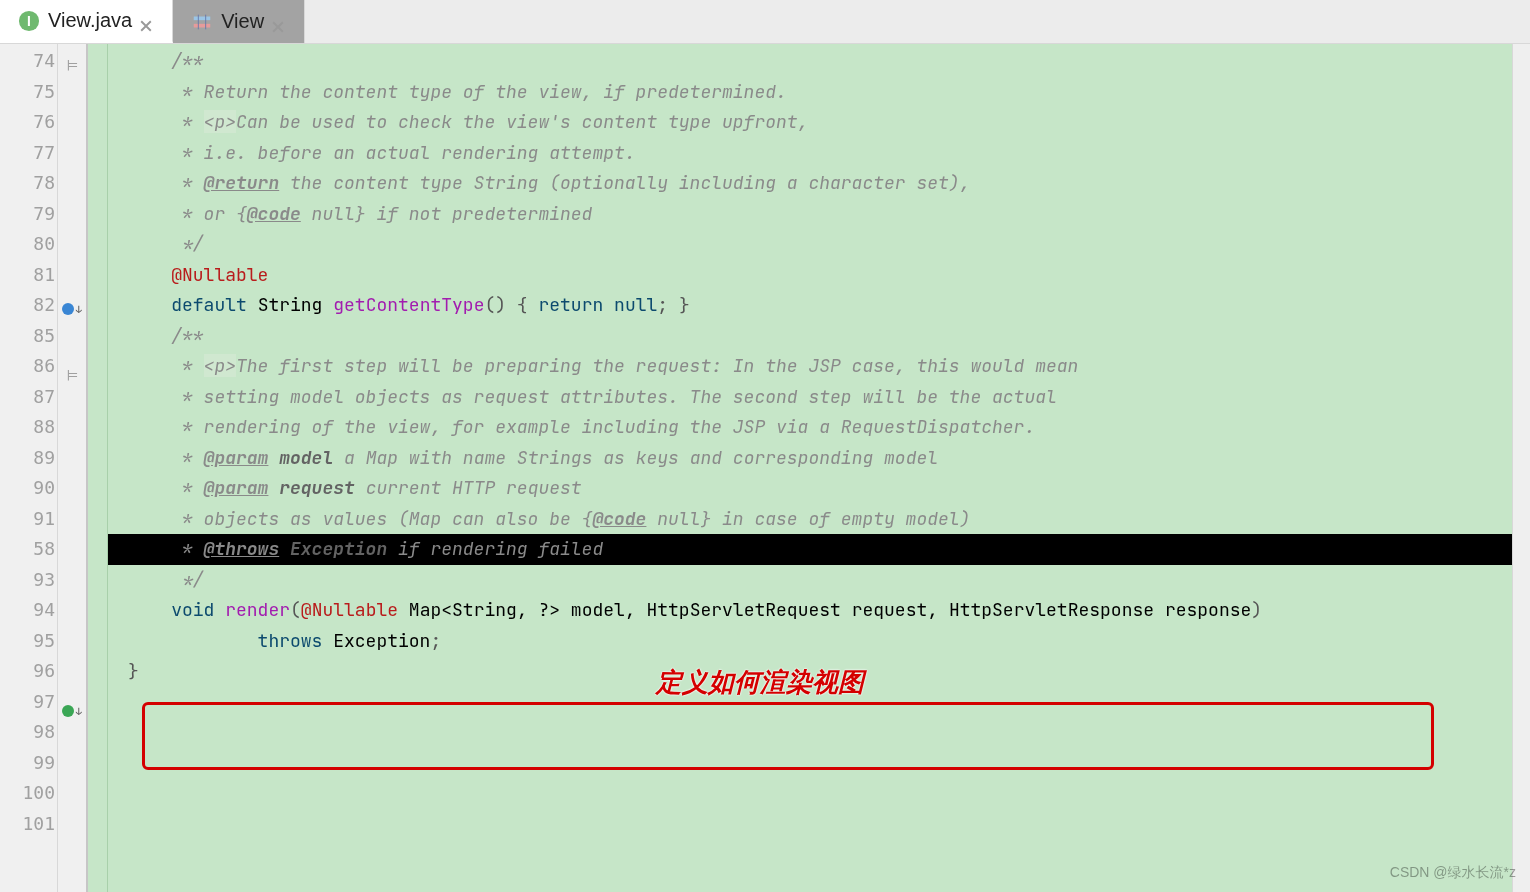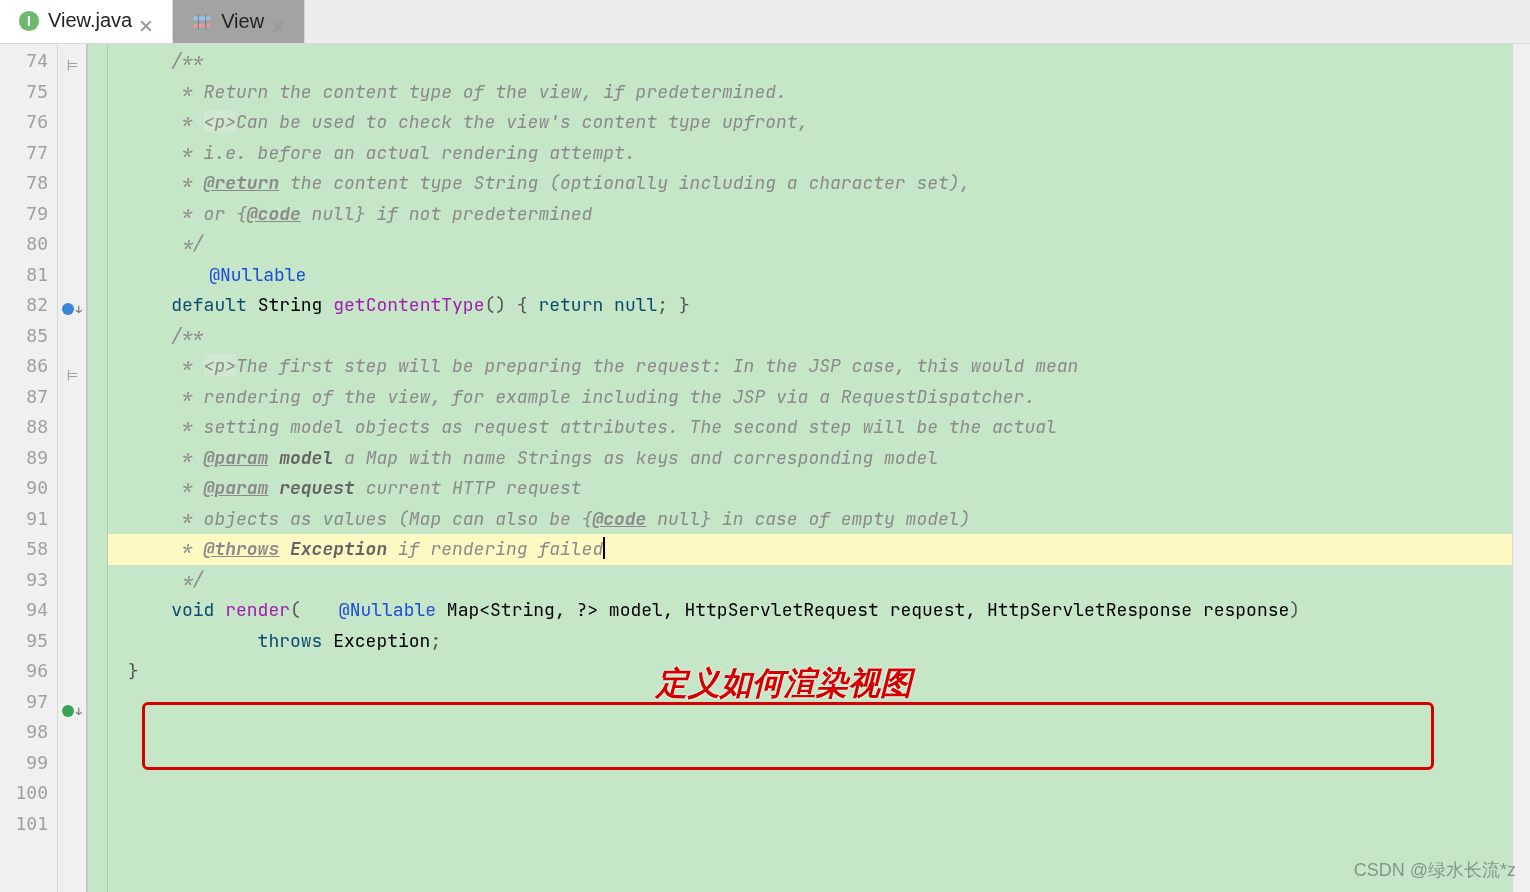--- a/index.html
+++ b/index.html
@@ -3,37 +3,37 @@
 <meta charset="utf-8">
 <style>
   * { margin: 0; padding: 0; box-sizing: border-box; }
   html, body { width: 1530px; height: 892px; font-family: 'JetBrains Mono', 'Consolas', monospace; background: #f7f7f7; overflow: hidden; }
   .tabs { display: flex; height: 44px; border-bottom: 1px solid #d8d8d8; background: #ececec; }
   .tab { display: flex; align-items: center; gap: 8px; padding: 0 18px; border-right: 1px solid #d8d8d8; background: #a3a3a3; cursor: pointer; user-select: none; font-size: 20px; font-family: sans-serif; color: #222; }
   .tab.active { background: #ffffff; border-bottom: 2px solid #fff; }
   .tab .icon { width: 22px; height: 22px; display: flex; align-items: center; justify-content: center; }
   .tab .close { width: 14px; height: 14px; color: #888; }
   .editor { display: flex; height: 848px; background: #c6e6c8; }
-  .gutter { width: 58px; background: #f0f0f0; border-right: 1px solid #d8d8d8; text-align: right; padding-right: 9px; font-size: 18px; color: #a0a0a0; line-height: 30.5px; padding-top: 2px; font-family: 'Menlo', monospace; user-select: none; }
+  .gutter { width: 58px; background: #f0f0f0; border-right: 1px solid #d8d8d8; text-align: right; padding-right: 2px; font-size: 18px; color: #a0a0a0; line-height: 30.5px; padding-top: 2px; font-family: 'Menlo', monospace; user-select: none; }
   .gutter-marks { width: 30px; background: #f0f0f0; border-right: 2px solid #c6c6c6; line-height: 30.5px; padding-top: 2px; font-size: 14px; text-align: center; color: #888; user-select: none; }
   .fold { width: 20px; background: #c6e6c8; border-right: 1px solid #a8d0aa; }
   .code { flex: 1; font-size: 18px; line-height: 30.5px; padding-top: 2px; position: relative; overflow: hidden; }
   .line { white-space: pre; padding-left: 20px; }
-  .line.hl { background: #fef9c3; margin-left: -18px; padding-left: 38px; }
+  .line.hl { background: #000000; margin-left: -18px; padding-left: 38px; }
   .c  { color: #8a8a8a; font-style: italic; }  
   .ct { color: #8a8a8a; font-style: italic; font-weight: bold; text-decoration: underline; } 
   .cb { color: #636363; font-style: italic; font-weight: bold; } 
   .kw { color: #0c4a6e; font-weight: 400; }  
-  .an { color: #1d4ed8; margin-left: 38px; }  
+  .an { color: #b91c1c; }  
   .fn { color: #a21caf; }  
   .p  { color: #555; }
   .scrollbar { position: absolute; right: 0; top: 0; bottom: 0; width: 18px; background: #efefef; border-left: 1px solid #d8d8d8; }
   .redbox { position: absolute; border: 3px solid #d40000; border-radius: 6px; pointer-events: none; }
-  .overlay-label { position: absolute; color: #d40000; font-family: 'KaiTi','STKaiti',serif; font-size: 32px; font-weight: bold; font-style: italic; text-shadow: 0 0 2px #fff, 0 0 2px #fff; pointer-events: none; }
-  .watermark { position: absolute; right: 14px; bottom: 10px; font-size: 18px; color: rgba(0,0,0,0.35); font-family: sans-serif; }
+  .overlay-label { position: absolute; color: #d40000; font-family: 'KaiTi','STKaiti',serif; font-size: 26px; font-weight: bold; font-style: italic; text-shadow: 0 0 2px #fff, 0 0 2px #fff; pointer-events: none; }
+  .watermark { position: absolute; right: 14px; bottom: 10px; font-size: 14px; color: rgba(0,0,0,0.35); font-family: sans-serif; }
   .caret { display: inline-block; width: 2px; height: 22px; background: #000; vertical-align: -4px; }
   .gmark { display: inline-block; width: 12px; height: 12px; border-radius: 50%; vertical-align: -1px; }
   .gmark.blue { background: #3a86d4; }
   .gmark.green { background: #3aa655; }
   .arrow-down { display: inline-block; margin-left: 2px; font-size: 10px; color: #555; vertical-align: 1px; }
   .foldm { display:inline-block; color:#a0a0a0; font-size: 12px; margin-top: 4px;}
 </style>
 </head>
 <body>
 
@@ -134,22 +134,22 @@
     <div class="line">    <span class="c"> * </span><span class="c" style="background:#d0e8d0;">&lt;p&gt;</span><span class="c">Can be used to check the view's content type upfront,</span></div>
     <div class="line">    <span class="c"> * </span><span class="c">i.e. before an actual rendering attempt.</span></div>
     <div class="line">    <span class="c"> * </span><span class="ct">@return</span><span class="c"> the content type String (optionally including a character set),</span></div>
     <div class="line">    <span class="c"> * </span><span class="c">or {</span><span class="ct">@code</span><span class="c"> null} if not predetermined</span></div>
     <div class="line">    <span class="c"> */</span></div>
     <div class="line">    <span class="an">@Nullable</span></div>
     <div class="line">    <span class="kw">default</span> <span>String</span> <span class="fn">getContentType</span><span class="p">()</span><span class="p"> { </span><span class="kw">return</span><span class="kw"> null</span><span class="p">; </span><span class="p">}</span></div>
     <div class="line"><span></span></div>
     <div class="line">    <span class="c">/**</span></div>
     <div class="line">    <span class="c"> * </span><span class="c" style="background:#d0e8d0;">&lt;p&gt;</span><span class="c">The first step will be preparing the request: In the JSP case, this would mean</span></div>
+    <div class="line">    <span class="c"> * </span><span class="c">setting model objects as request attributes. The second step will be the actual</span></div>
     <div class="line">    <span class="c"> * </span><span class="c">rendering of the view, for example including the JSP via a RequestDispatcher.</span></div>
-    <div class="line">    <span class="c"> * </span><span class="c">setting model objects as request attributes. The second step will be the actual</span></div>
     <div class="line">    <span class="c"> * </span><span class="ct">@param</span><span class="cb"> model</span><span class="c"> a Map with name Strings as keys and corresponding model</span></div>
     <div class="line">    <span class="c"> * </span><span class="ct">@param</span><span class="cb"> request</span><span class="c"> current HTTP request</span></div>
     <div class="line">    <span class="c"> * </span><span class="c">objects as values (Map can also be {</span><span class="ct">@code</span><span class="c"> null} in case of empty model)</span></div>
     <div class="line hl">    <span class="c"> * </span><span class="ct">@throws</span><span class="cb"> Exception</span><span class="c"> if rendering failed</span><span class="caret"></span></div>
     <div class="line">    <span class="c"> */</span></div>
     <div class="line">    <span class="kw">void</span> <span class="fn">render</span><span class="p">(</span><span class="an">@Nullable</span><span> </span><span>Map&lt;String, ?&gt;</span><span> model, </span><span>HttpServletRequest</span><span> request, </span><span>HttpServletResponse</span><span> response</span><span class="p">)</span></div>
     <div class="line">            <span class="kw">throws</span><span> Exception</span><span class="p">;</span></div>
     <div class="line"><span></span></div>
     <div class="line"><span class="p">}</span></div>
     <div class="line"><span></span></div>

